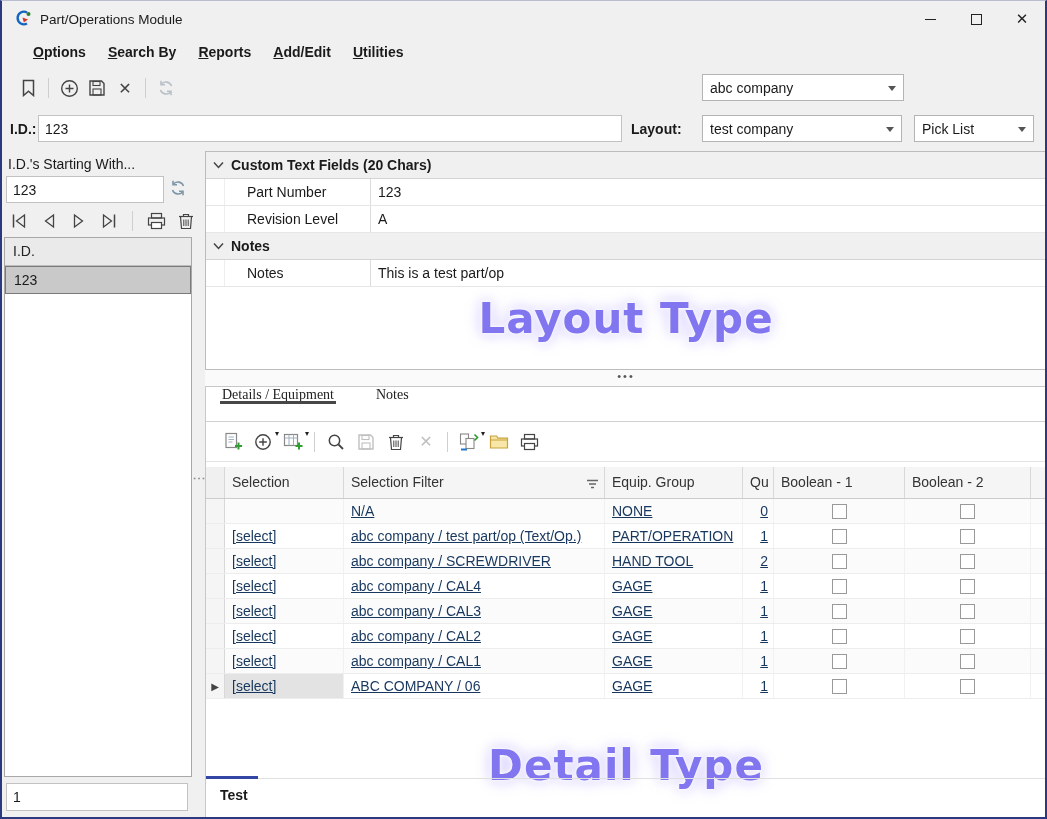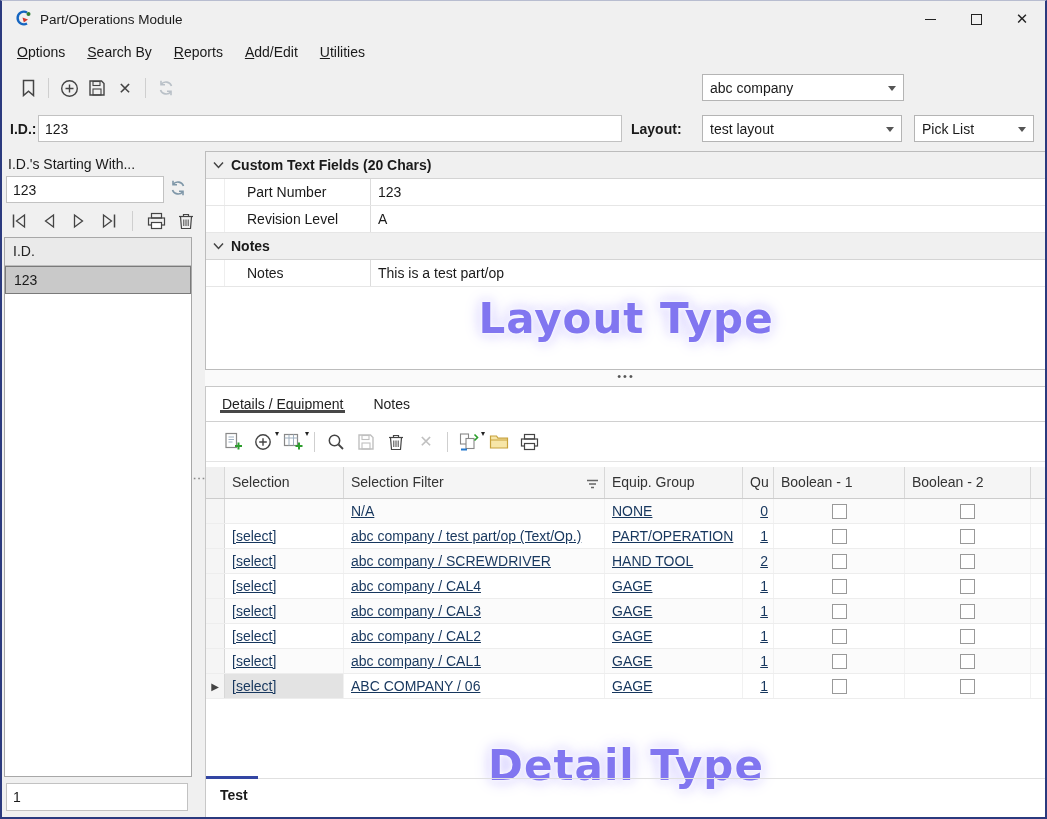--- a/index.html
+++ b/index.html
@@ -16,21 +16,21 @@
   .titlebar { left:0; top:0; right:0; height:36px; background:#f0f0f0; display:flex; align-items:center; }
   .title-text { margin-left:8px; font-size:13.5px; color:#1a1a1a; }
   .title-spacer { flex:1; }
   .win-btn { width:46px; height:36px; display:flex; align-items:center; justify-content:center; color:#222; }
   .min-glyph { display:inline-block; width:11px; height:1px; background:#222; }
   .max-glyph { display:inline-block; width:11px; height:11px; border:1.2px solid #222; }
   .close-glyph { font-size:15px; }
   .applogo { margin-left:12px; }
 
   
-  .menubar { left:0; top:36px; right:0; height:30px; background:#f0f0f0; display:flex; align-items:center; padding-left:4px; }
+  .menubar { left:0; top:36px; right:0; height:30px; background:#f0f0f0; display:flex; align-items:center; padding-left:20px;font-weight:bold; }
   .menu-item { padding:5px 11px; cursor:default; }
   .menu-item::first-letter { text-decoration:underline; }
 
   
   .toolbar { left:0; top:66px; right:0; height:42px; background:#f0f0f0; display:flex; align-items:center; padding-left:12px; }
   .icon-btn { width:28px; height:28px; display:flex; align-items:center; justify-content:center; }
   .tsep { width:1px; height:20px; background:#cfcfcf; margin:0 6px; }
   .x-glyph { font-size:16px; color:#444; }
   .x-glyph.disabled { color:#c0c0c0; }
 
@@ -64,21 +64,21 @@
 
   .wm { position:absolute; left:0; right:0; text-align:center; font-weight:bold; font-size:42px; letter-spacing:1px;
         color:#8176f0; font-family:"DejaVu Sans",sans-serif;
         text-shadow:0 0 2px #fff, 0 0 6px #fff, 0 0 12px #dcd6ff, 0 0 18px #cfc8ff; }
 
   
   .hsplit { left:203px; top:369px; width:842px; height:16px; background:#fafafa; text-align:center; color:#555; font-size:11px; line-height:12px; letter-spacing:2px; }
 
   
   .detail-panel { left:203px; top:385px; width:842px; height:432px; background:#fff; border:1px solid #c8c8c8; border-bottom:none; }
-  .tabs { position:absolute; left:0; right:0; top:0; height:35px; border-bottom:1px solid #d0d0d0; display:flex; align-items:center; padding-left:14px; gap:26px; }
+  .tabs { position:absolute; left:0; right:0; top:0; height:35px; border-bottom:1px solid #d0d0d0; display:flex; align-items:flex-start; padding-left:14px; gap:38px;font-family:Liberation Serif, serif; }
   .tab { position:relative; display:flex; align-items:center; padding:0 2px; color:#222; }
   .tab.active::after { content:""; position:absolute; left:0; right:0; bottom:-1px; height:3px; background:#474747; }
   .dtoolbar { position:absolute; left:0; right:0; top:35px; height:40px; display:flex; align-items:center; padding-left:12px; border-bottom:1px solid #e4e4e4; }
   .ib { position:relative; width:30px; height:28px; display:flex; align-items:center; justify-content:center; }
   .caret-sm { position:absolute; right:-1px; top:1px; font-size:8px; color:#222; }
 
   
   .grid { position:absolute; left:0; right:0; top:80px; }
   .gh { display:flex; height:32px; background:#f5f5f5; border-bottom:1px solid #cccccc; color:#333;justify-content:center; }
   .gh > div { border-right:1px solid #d8d8d8; padding:7px 6px 0 7px; white-space:nowrap; overflow:hidden; position:relative; }
@@ -173,21 +173,21 @@
     <div class="combo" style="left:700px; top:7px; width:202px;">
       <span>abc company</span>
       <span class="caret"></span>
     </div>
   </div>
 
   <div class="abs idbar-label" style="left:8px; top:120px;">I.D.:</div>
   <input class="txt" style="left: 36px; top: 114px; width: 584px;" value="123">
   <div class="abs idbar-label" style="left:629px; top:120px;">Layout:</div>
   <div class="combo" style="left:700px; top:114px; width:200px;">
-    <span>test layout</span>
+    <span>test company</span>
     <span class="caret"></span>
   </div>
   <div class="combo" style="left:912px; top:114px; width:120px;">
     <span>Pick List</span>
     <span class="caret"></span>
   </div>
 
   <div class="abs sidebar">
     <div class="abs" style="left:6px; top:8px;">I.D.'s Starting With...</div>
     <input class="txt" style="left: 4px; top: 28px; width: 158px;" value="123">

